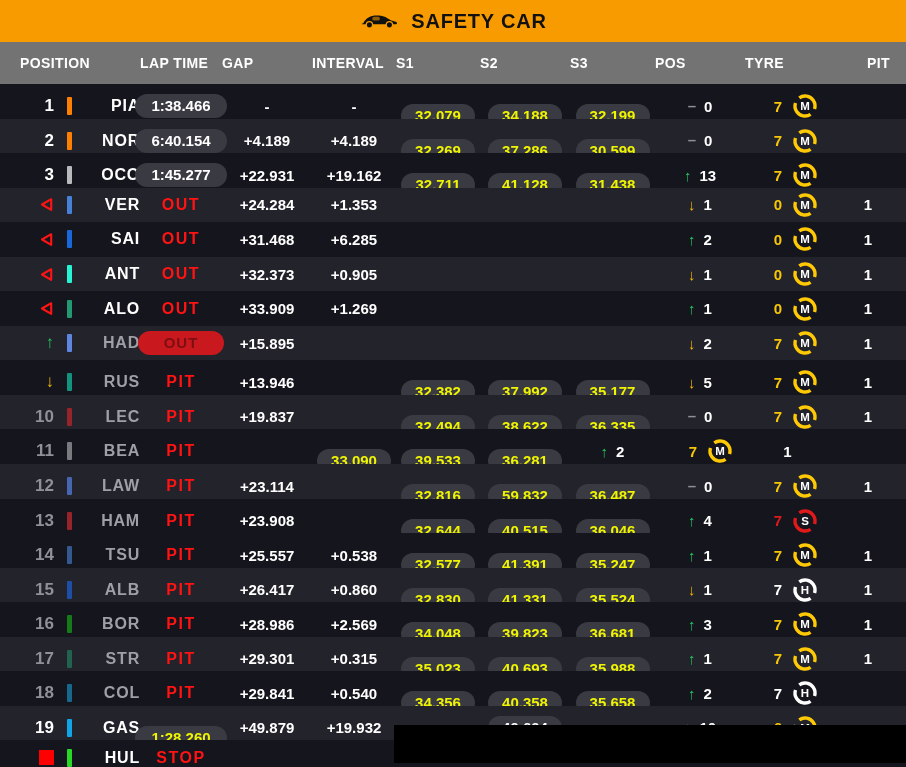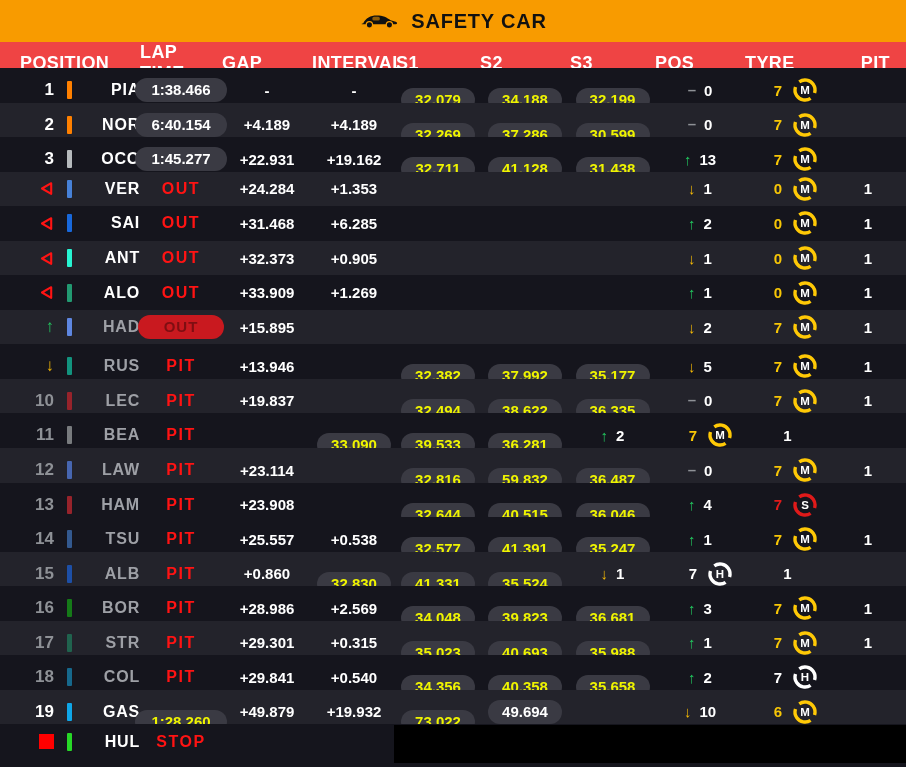--- a/index.html
+++ b/index.html
@@ -14,21 +14,21 @@
   .banner {
     height:42px; display:flex; align-items:center; justify-content:center;
     gap:12px; font-size:20px; font-weight:800; letter-spacing:.8px; color:#111;
   }
   
   .grid {
     display:grid;
     grid-template-columns:60px 18px 62px 82px 90px 84px 84px 90px 85px 90px 85px 76px;
     align-items:center;
   }
-  .thead { height:26px; background:#ef4444; color:#fff; font-size:18px; font-weight:700; letter-spacing:.4px; }
+  .thead { height:42px; background:#737373; color:#fff; font-size:14px; font-weight:700; letter-spacing:.4px; }
   .thead .h { }
   .thead .h.first { grid-column:1 / 4; text-align:left; padding-left:20px; }
   .thead .h.last { text-align:right; padding-right:16px; }
   
   .rows { display:flex; flex-direction:column; }
   .row { flex:0 0 34.55px; height:34.55px; }
   .row.dark  { background:#15151D; }
   .row.light { background:#23232B; }
   .cell { display:flex; align-items:center; justify-content:center; height:100%; }
   .pos-cell { justify-content:flex-end; padding-right:6px; }
@@ -674,20 +674,23 @@
         <div class="cell">
           <span class="team-bar" style="background: rgb(29, 79, 166);"></span>
         </div>
         <div class="cell drv-cell">
           <span class="drv dim">ALB</span>
         </div>
         <div class="cell">
           <span class="alert">PIT</span>
         </div>
         <div class="cell">
+          <span class="num">+26.417</span>
+        </div>
+        <div class="cell">
           <span class="num">+0.860</span>
         </div>
         <div class="cell">
           <span class="pill yellow">32.830</span>
         </div>
         <div class="cell">
           <span class="pill yellow">41.331</span>
         </div>
         <div class="cell">
           <span class="pill yellow">35.524</span>

